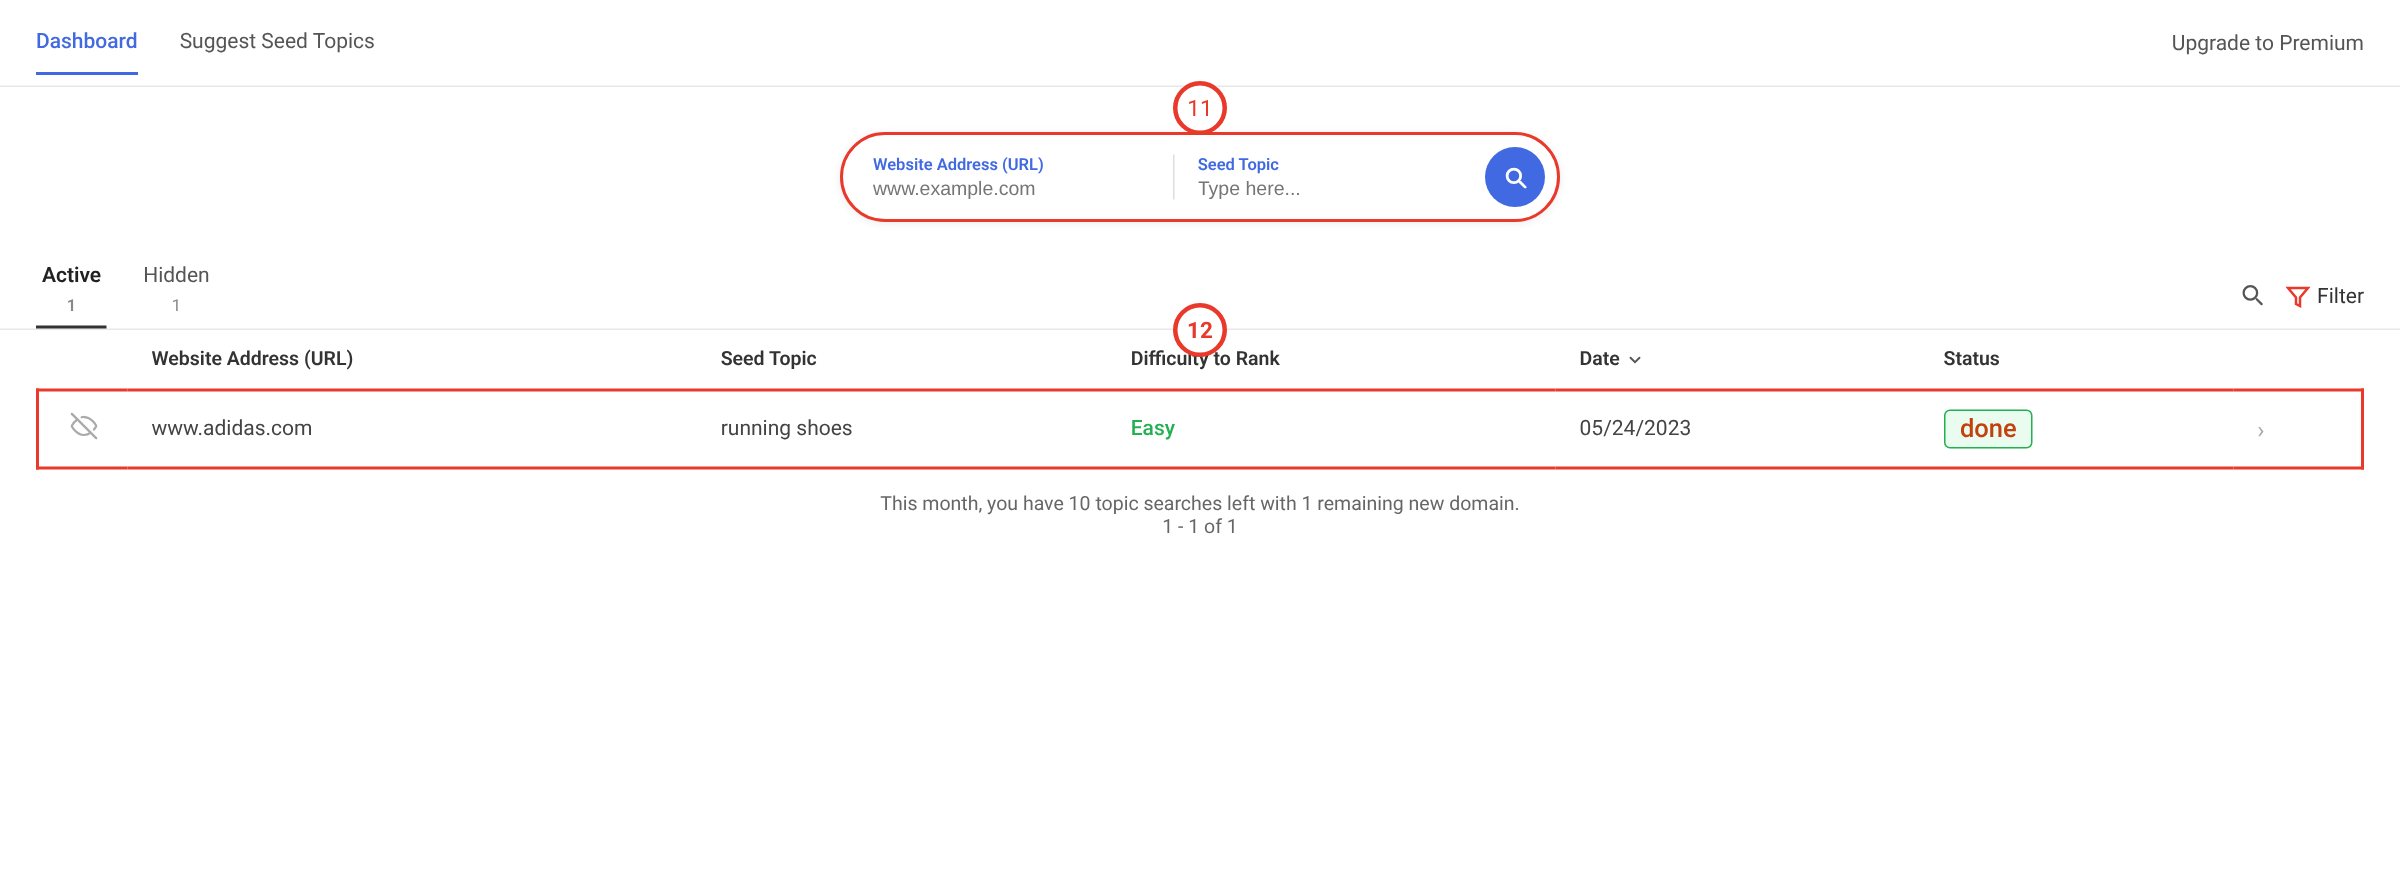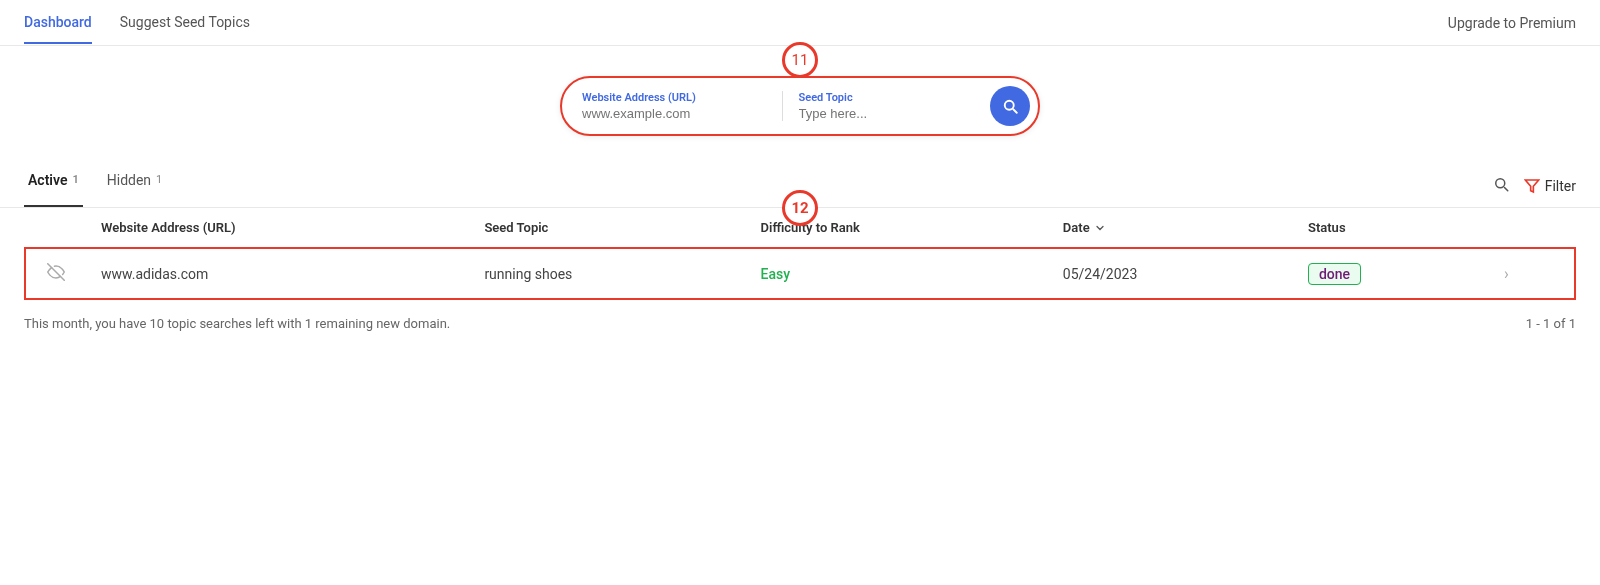--- a/index.html
+++ b/index.html
@@ -10,21 +10,21 @@
       font-size: 14px;
     }
 
     
     .top-nav {
       display: flex;
       align-items: center;
       justify-content: space-between;
       padding: 0 24px;
       border-bottom: 1px solid #e8e8e8;
-      height: 46px;
+      height: 58px;
     }
     .nav-left {
       display: flex;
       gap: 28px;
     }
     .nav-item {
       font-size: 14px;
       color: #555;
       cursor: pointer;
       padding-bottom: 12px;
@@ -162,20 +162,21 @@
       align-items: center;
       gap: 5px;
       padding: 0 4px 10px 4px;
       margin-right: 20px;
       cursor: pointer;
       border-bottom: 2px solid transparent;
       font-size: 14px;
       color: #555;
       height: 100%;
       align-items: center;
+      flex-direction: column;
     }
     .tab-item.active {
       border-bottom: 2px solid #333;
       font-weight: 600;
       color: #222;
     }
     .tab-count {
       font-size: 11px;
       color: #888;
     }
@@ -273,25 +274,25 @@
       border-top: 2.5px solid #e8392a;
       border-bottom: 2.5px solid #e8392a;
     }
 
     .difficulty-easy {
       color: #22b050;
       font-weight: 500;
     }
     .status-done {
       background: #eafbf0;
-      color: #701a75;
+      color: #c2410c;
       border: 1px solid #22b050;
       border-radius: 4px;
       padding: 2px 10px;
-      font-size: 14px;
+      font-size: 17px;
       font-weight: 500;
     }
     .chevron-right {
       color: #aaa;
       font-size: 16px;
       cursor: pointer;
     }
     .hide-icon {
       color: #aaa;
       cursor: pointer;
@@ -306,20 +307,21 @@
     }
 
     
     .table-footer {
       display: flex;
       justify-content: space-between;
       align-items: center;
       padding: 16px 24px;
       font-size: 13px;
       color: #666;
+      flex-direction: column;
     }
   </style>
 </head>
 <body>
 
 <nav class="top-nav">
   <div class="nav-left">
     <span class="nav-item active">Dashboard</span>
     <span class="nav-item">Suggest Seed Topics</span>
   </div>

